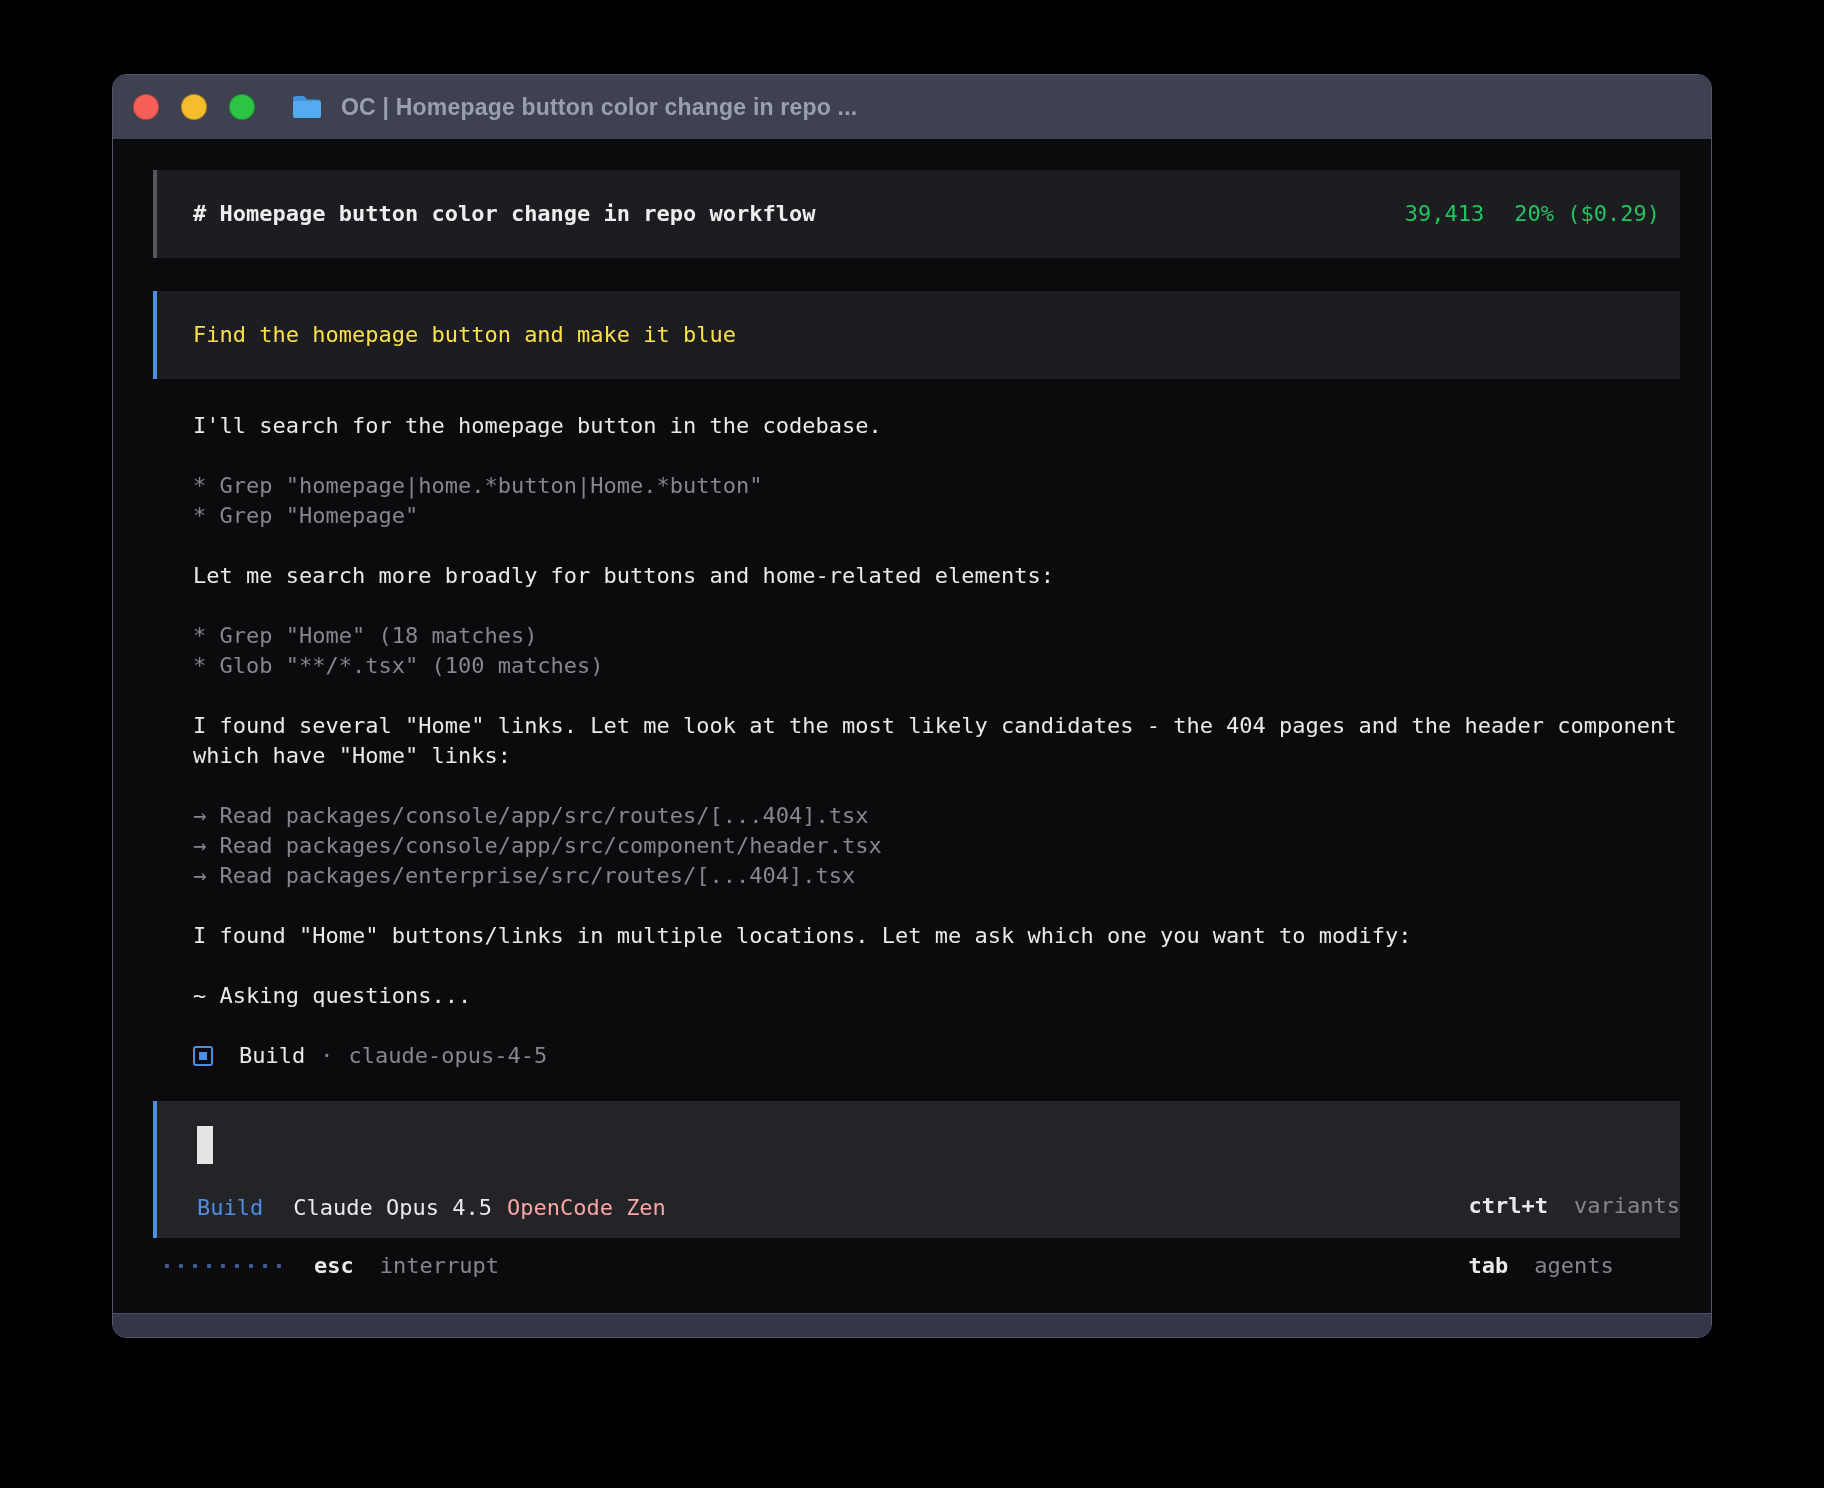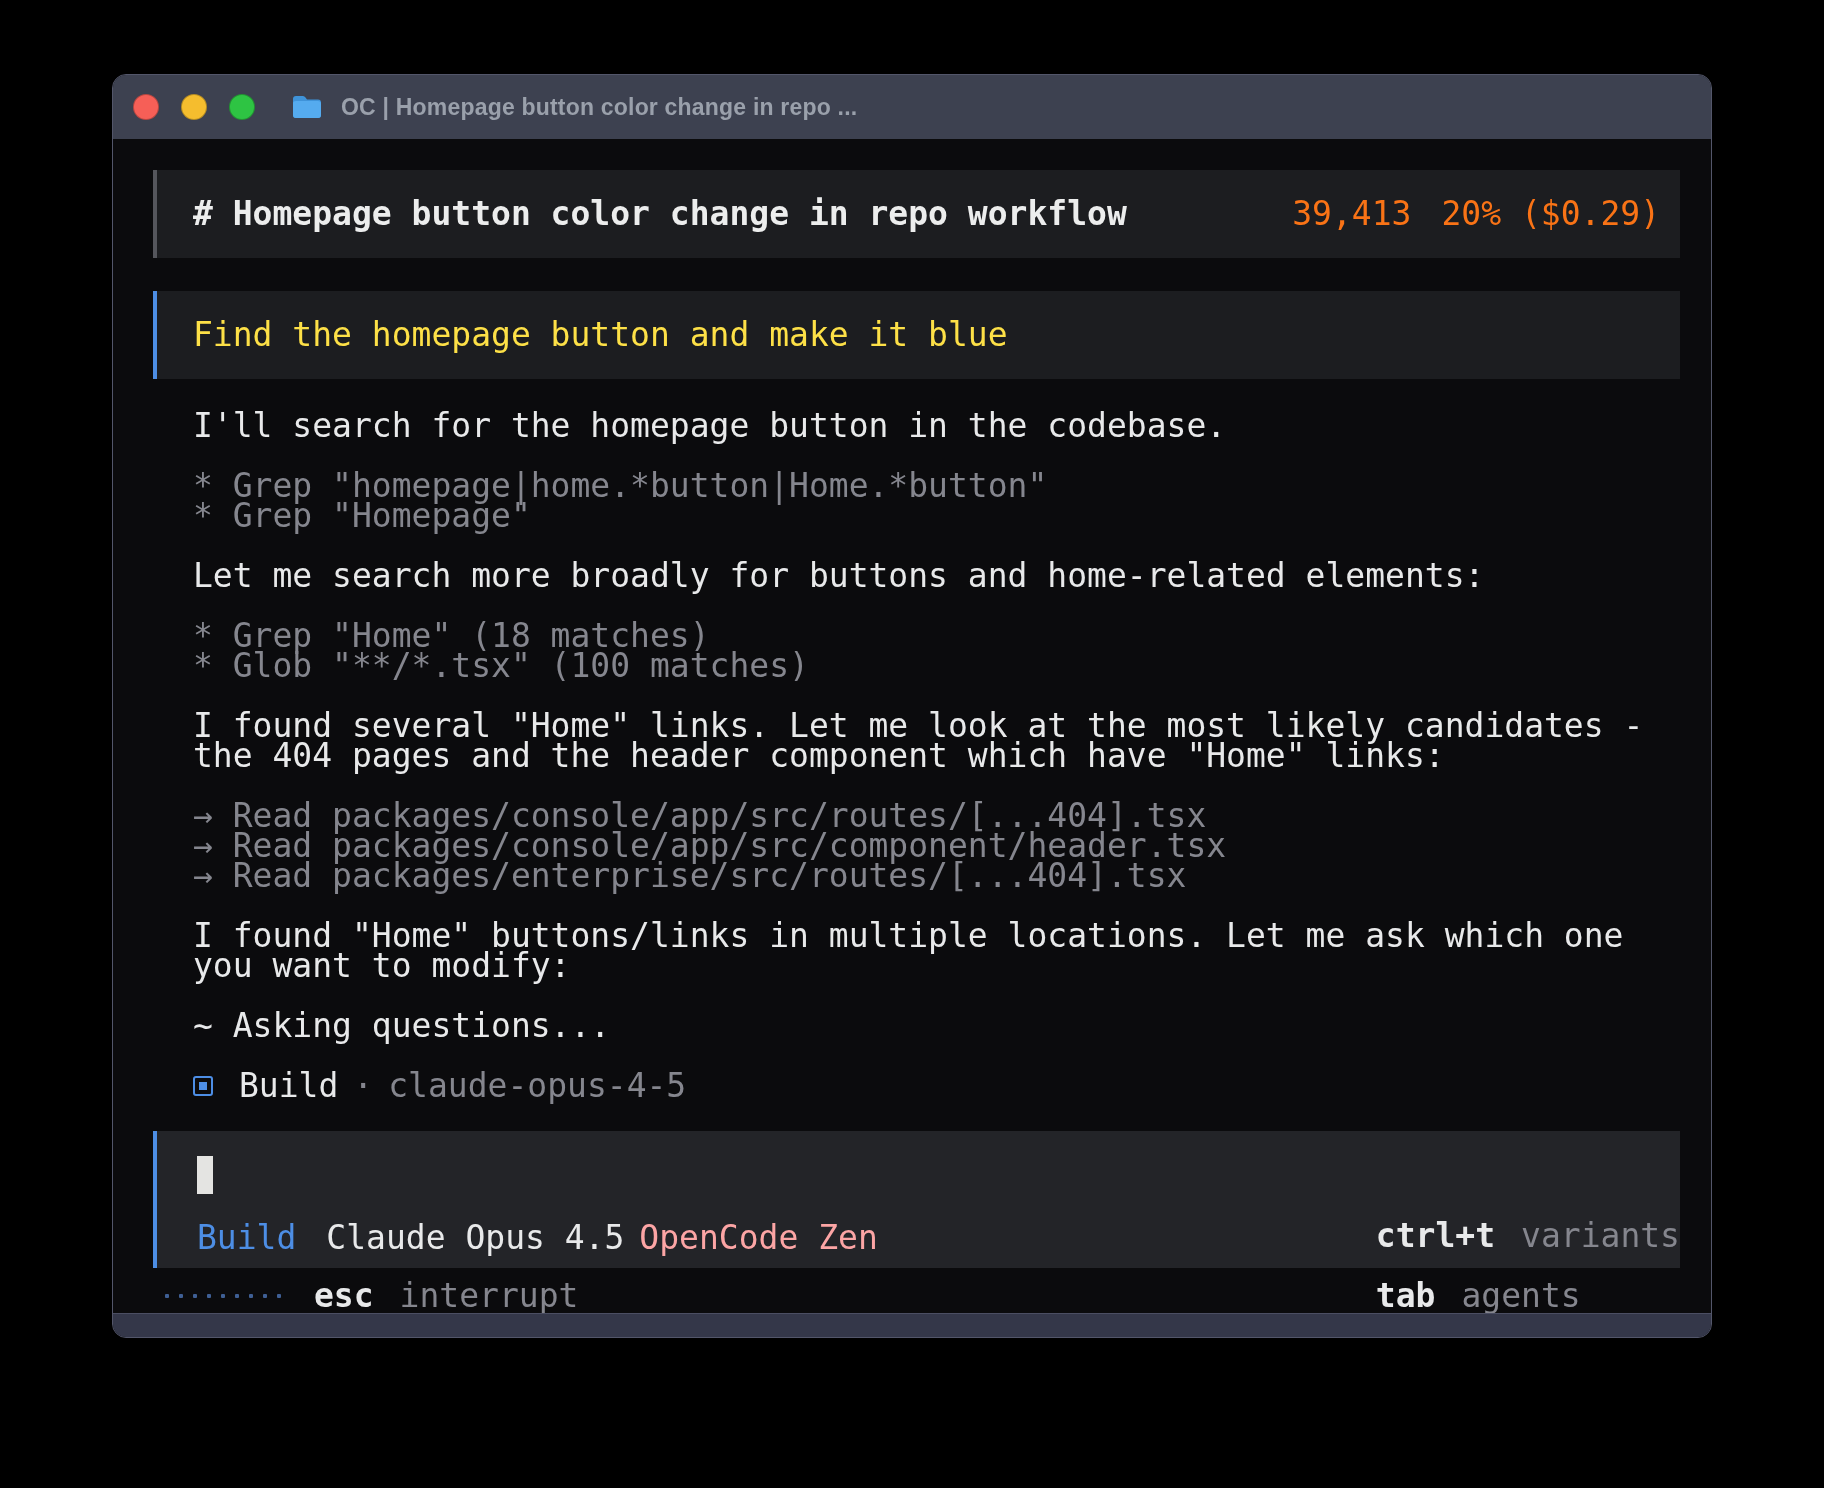--- a/index.html
+++ b/index.html
@@ -45,38 +45,38 @@
     font-weight: bold;
     font-size: 23px;
     color: #9aa0ab;
     letter-spacing: 0.2px;
     white-space: nowrap;
   }
   
   .content {
     flex: 1 1 auto;
     padding: 31px 31px 0 40px;
-    font-size: 33px;
+    font-size: 22px;
     line-height: 30px;
     color: #e8e9ea;
     overflow: hidden;
   }
   .block {
     background: #1c1d20;
     border-left: 4px solid #55565c;
     padding: 29px 20px 29px 36px;
   }
   .block.blue-border { border-left-color: #4d8ee5; }
   .header-block {
     display: flex;
     align-items: center;
     justify-content: space-between;
   }
   .header-title { font-weight: bold; color: #eceded; white-space: nowrap; }
-  .header-stats { display: flex; gap: 30px; color: #f97316; white-space: nowrap; }
+  .header-stats { display: flex; gap: 30px; color: #22c55e; white-space: nowrap; }
   .user-block { margin-top: 33px; color: #fde047; }
   .messages { margin-top: 32px; padding-left: 0; }
   .msg-group { margin-bottom: 30px; padding-left: 40px; max-width: 1527px; }
   .line { min-height: 30px; }
   .t-white { color: #e8e9ea; }
   .t-gray  { color: #85868e; }
   .t-dim   { color: #fca5a5; }
   .t-blue  { color: #4d8ee5; }
   
   .agent-row { display: flex; align-items: center; }

